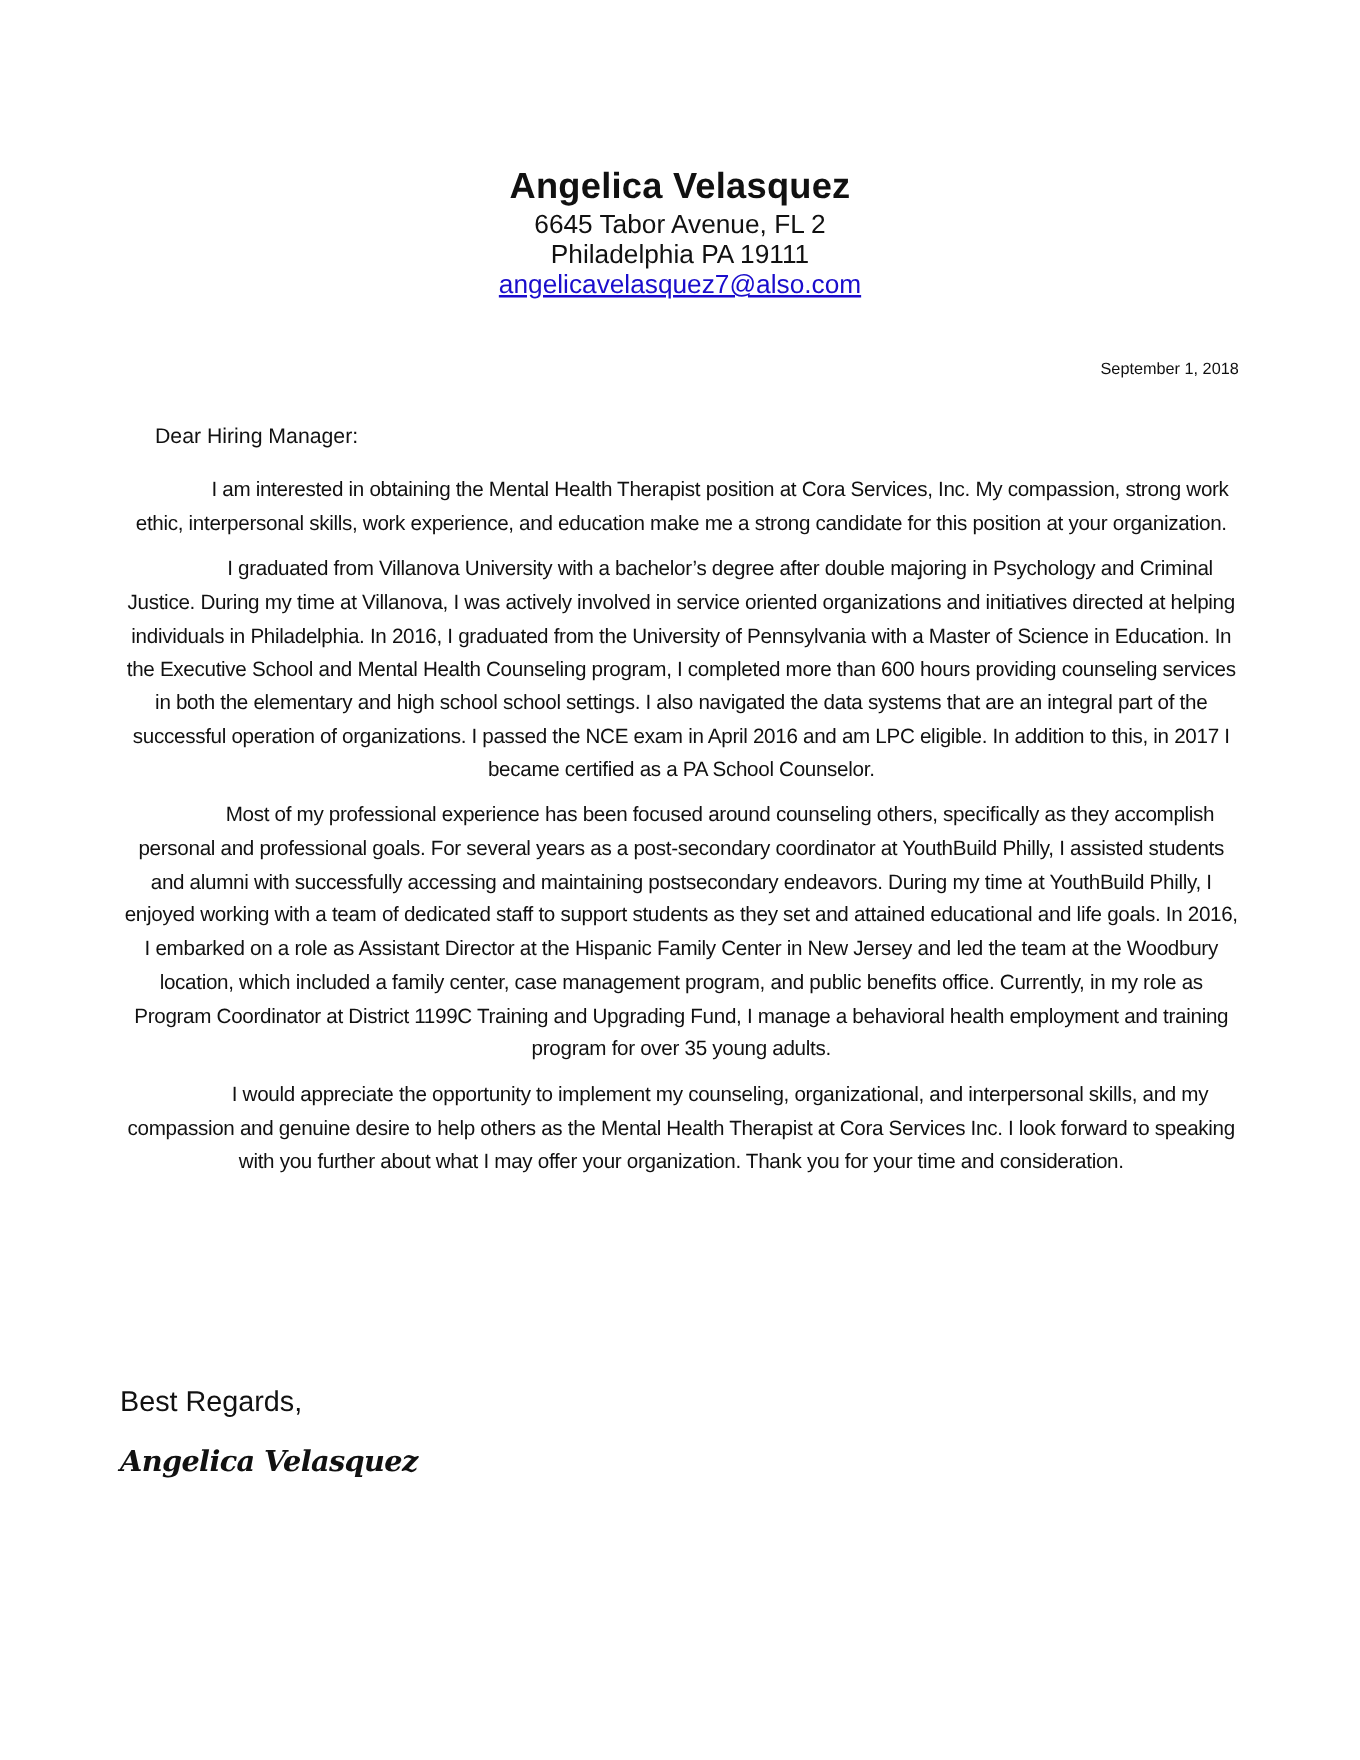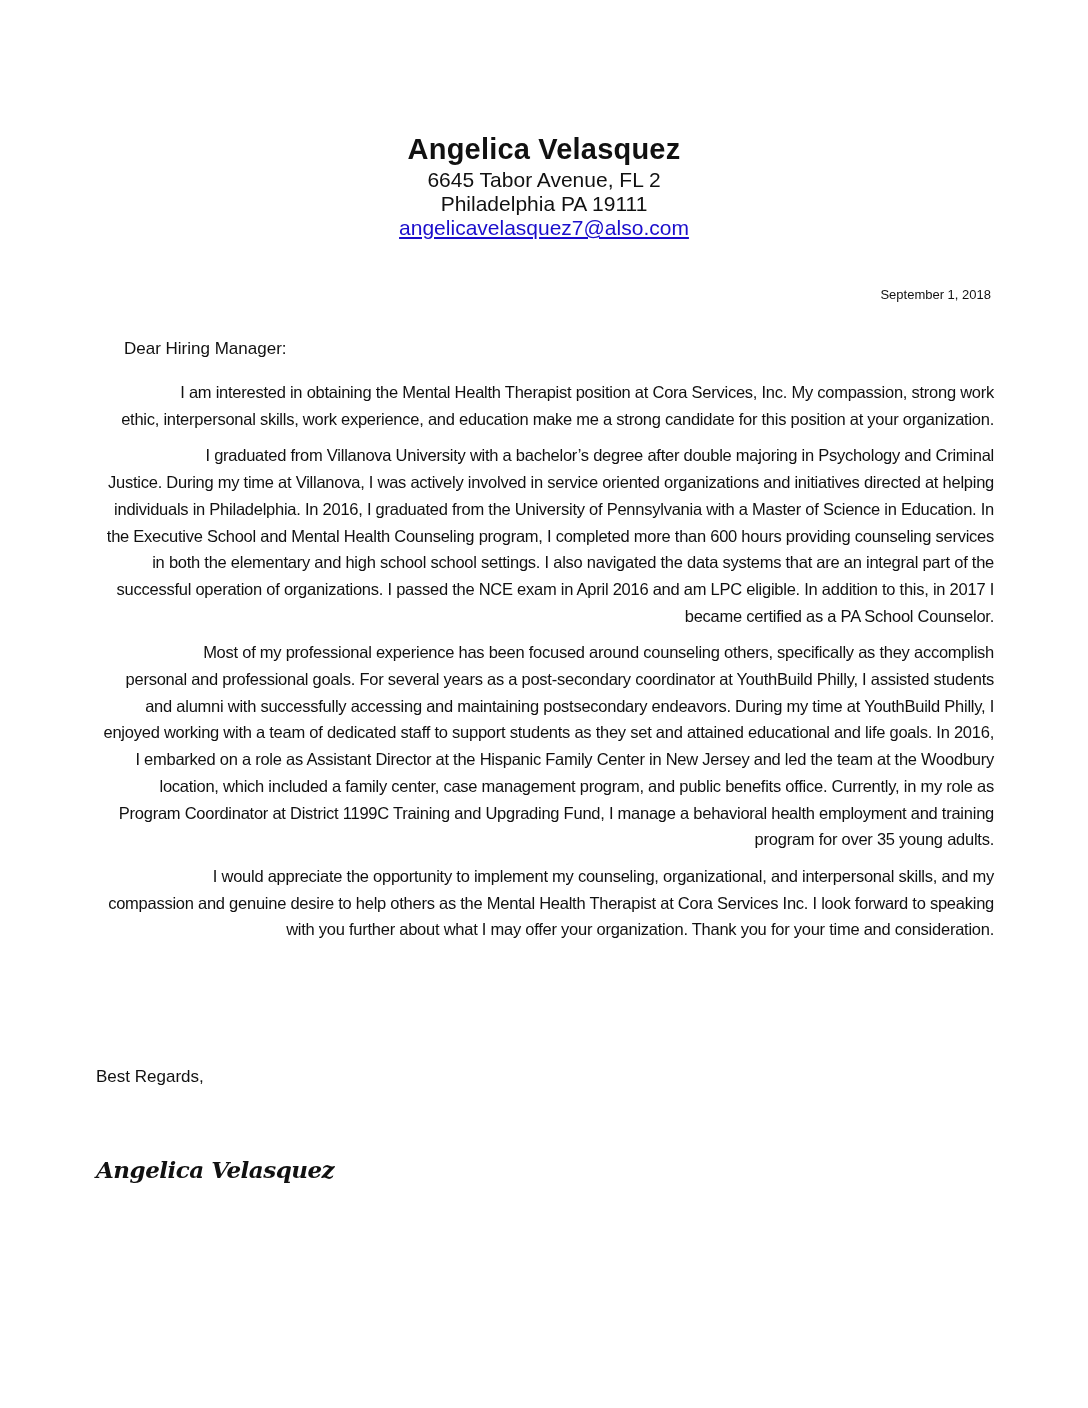--- a/index.html
+++ b/index.html
@@ -6,22 +6,22 @@
     body { width: 1088px; height: 1408px; position: relative; overflow: hidden;
       font-family: "Liberation Sans", sans-serif; color: #111; }
     .header { position: absolute; top: 130px; left: 0; width: 1088px; text-align: center; }
     .name { font-size: 29px; font-weight: bold; line-height: 38px; letter-spacing: 0.2px; }
     .hline { font-size: 21px; line-height: 24px; }
     .email { color: #1a0dcc; text-decoration: underline; cursor: pointer; }
     .date { position: absolute; top: 287px; right: 97px; font-size: 13px; }
     .greeting { position: absolute; top: 339px; left: 88px; font-size: 17px; margin-left: 36px; }
     .body-text { position: absolute; top: 379px; left: 96px; width: 898px; font-size: 16.5px;
       line-height: 26.7px; letter-spacing: -0.25px; }
-    .para { margin: 0 0 10px 0; text-indent: 62px; text-align: right; }
-    .closing { position: absolute; top: 1067px; left: 96px; font-size: 17px; }
+    .para { margin: 0 0 10px 0; text-indent: 62px; text-align: center; }
+    .closing { position: absolute; top: 1108px; left: 96px; font-size: 23px; }
     .signature { position: absolute; top: 1156px; left: 96px; font-size: 23px; font-weight: bold;
       font-style: italic; font-family: "DejaVu Serif", serif; letter-spacing: -0.5px; }
   </style>
 </head>
 <body>
 
 <div class="header">
   <div class="name">Angelica Velasquez</div>
   <div class="hline">6645 Tabor Avenue, FL 2</div>
   <div class="hline">Philadelphia PA 19111</div>

